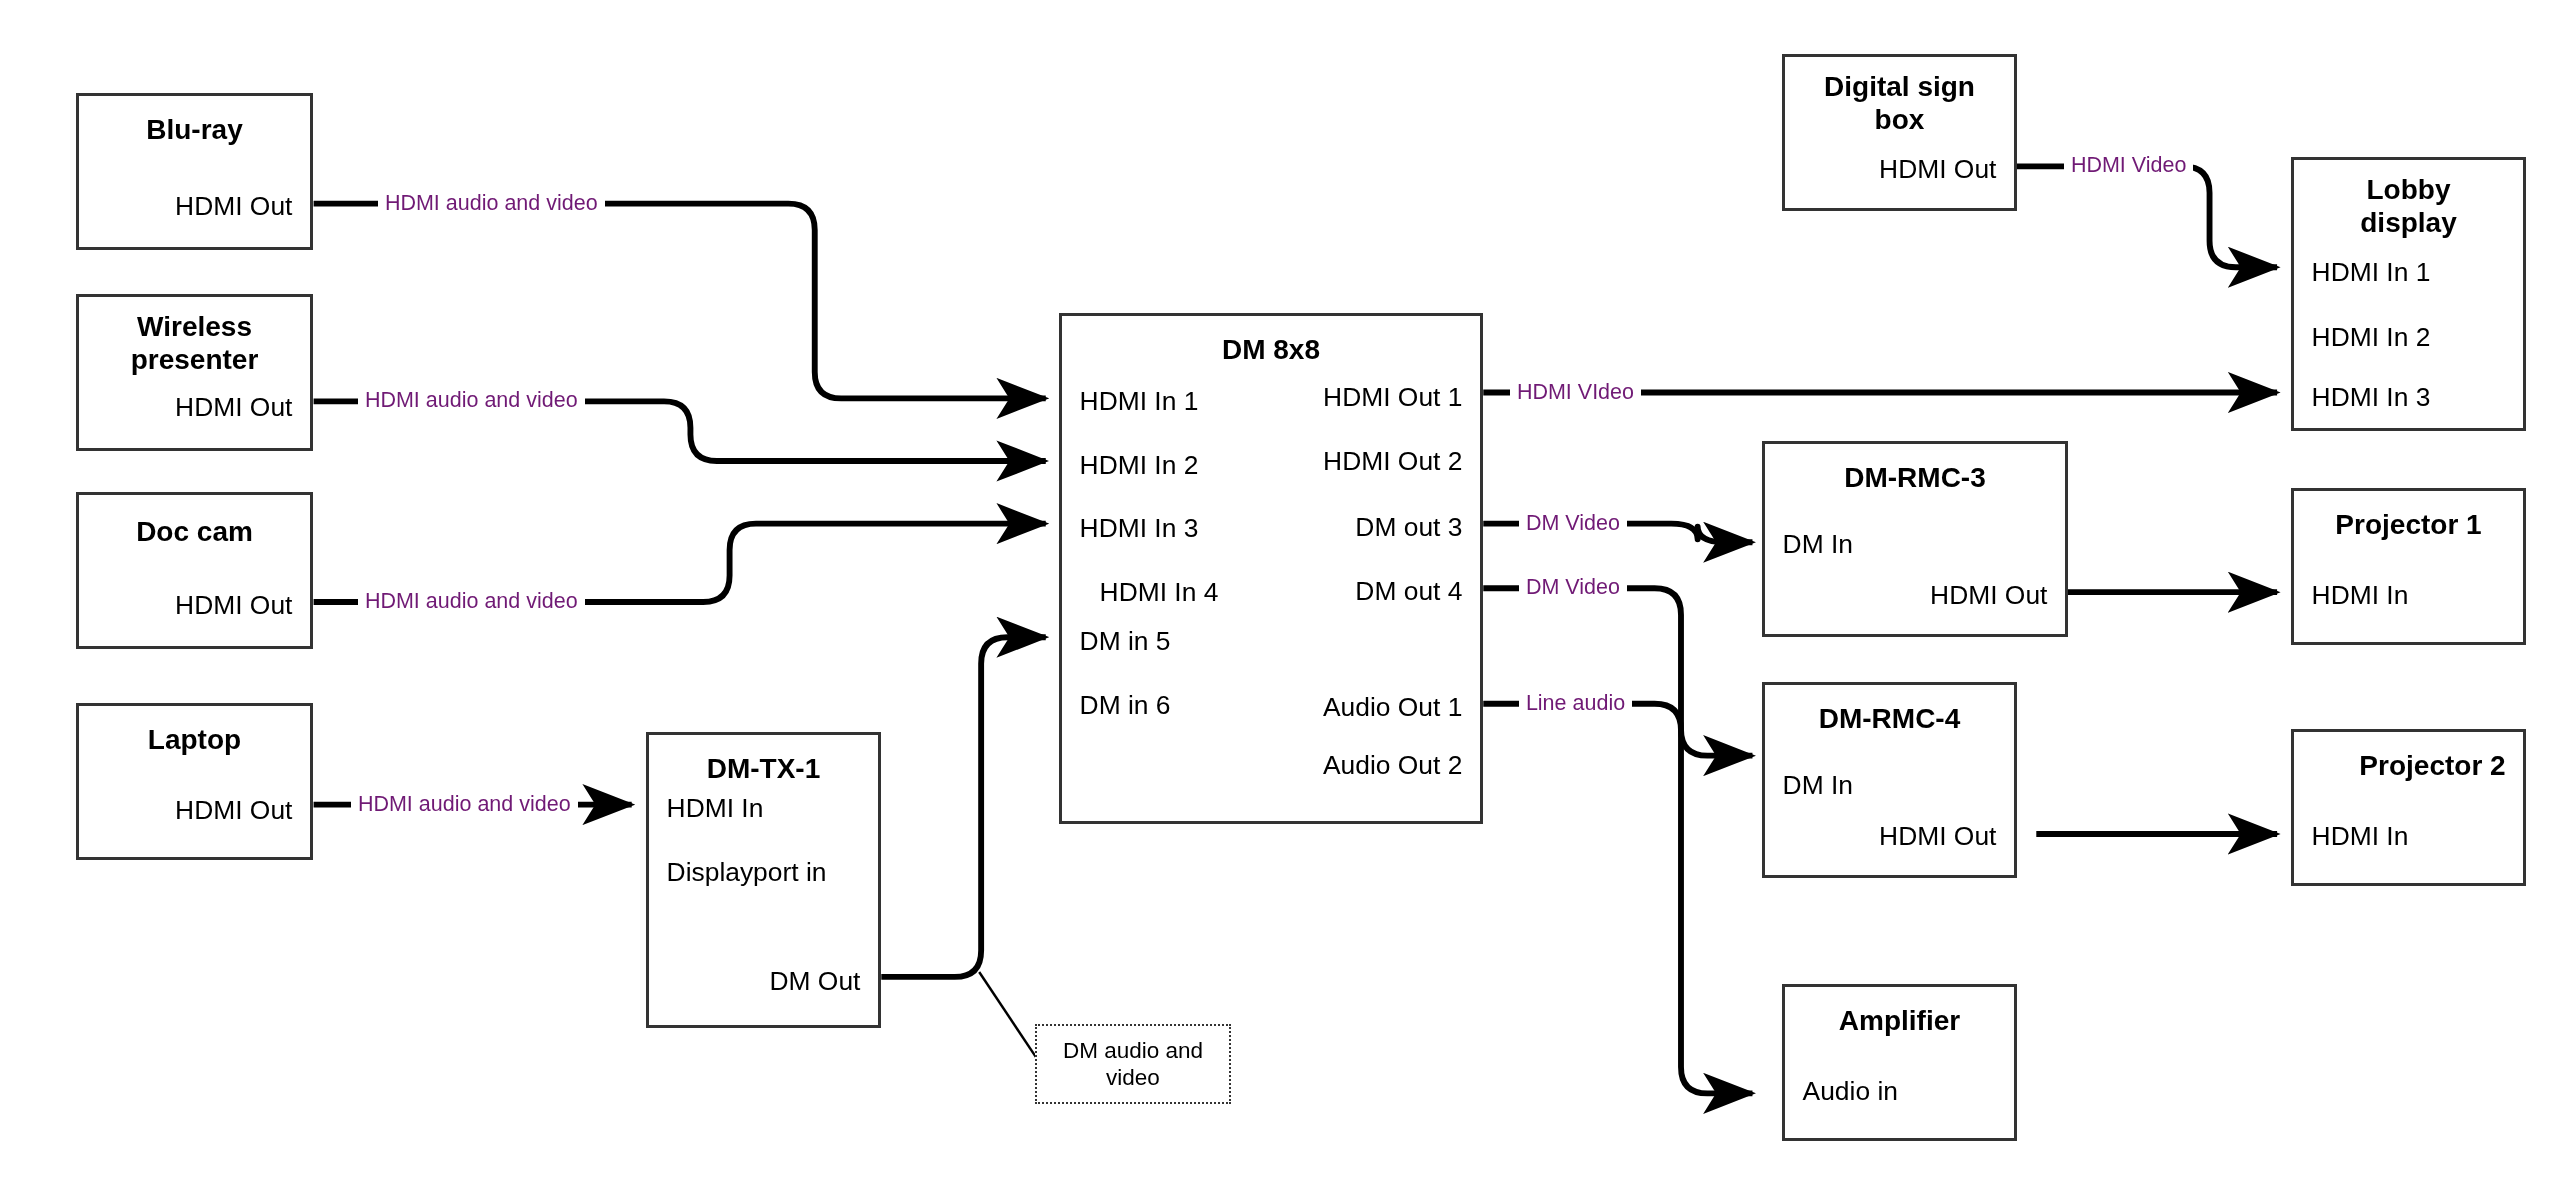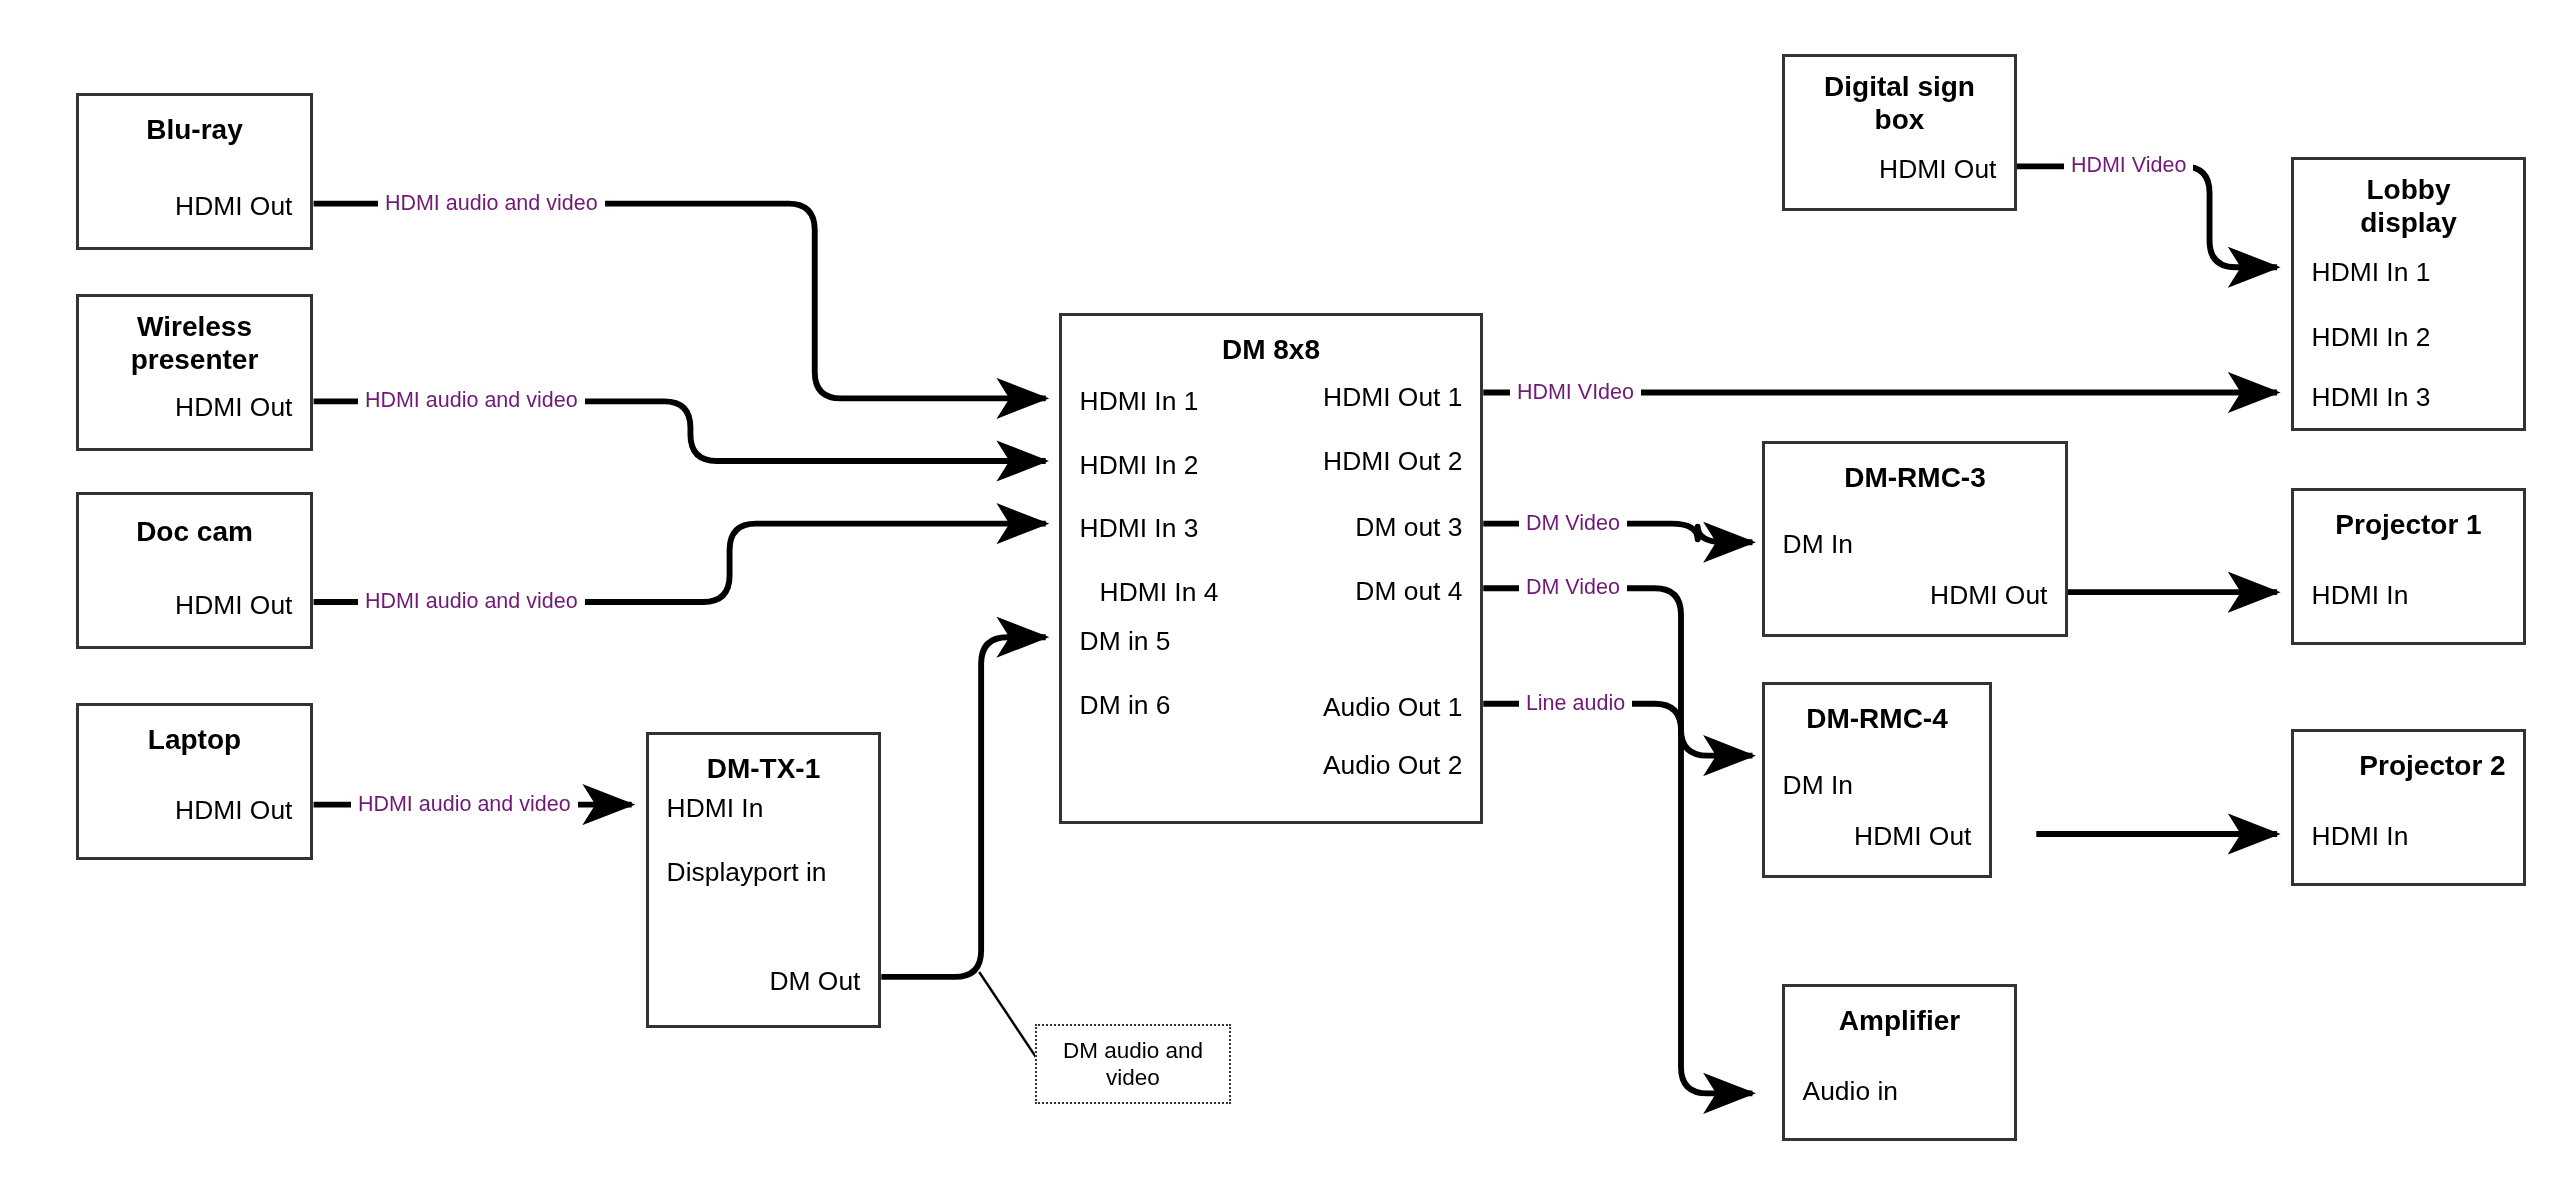--- a/index.html
+++ b/index.html
@@ -174,21 +174,21 @@
     <div class="port left" style="top:163px;">HDMI In 2</div>
     <div class="port left" style="top:223px;">HDMI In 3</div>
   </div>
 
   <div class="node" style="left:1762px; top:441px; width:306px; height:196px;">
     <div class="title" style="top:16.6px;">DM-RMC-3</div>
     <div class="port left" style="top:86px;">DM In</div>
     <div class="port right" style="top:137px;">HDMI Out</div>
   </div>
 
-  <div class="node" style="left:1762px; top:682px; width:230px; height:196px;">
+  <div class="node" style="left:1762px; top:682px; width:255px; height:196px;">
     <div class="title" style="top:16.6px;">DM-RMC-4</div>
     <div class="port left" style="top:86px;">DM In</div>
     <div class="port right" style="top:137px;">HDMI Out</div>
   </div>
 
   <div class="node" style="left:2291px; top:488px; width:235px; height:157px;">
     <div class="title" style="top:16.6px;">Projector 1</div>
     <div class="port left" style="top:90px;">HDMI In</div>
   </div>
 

